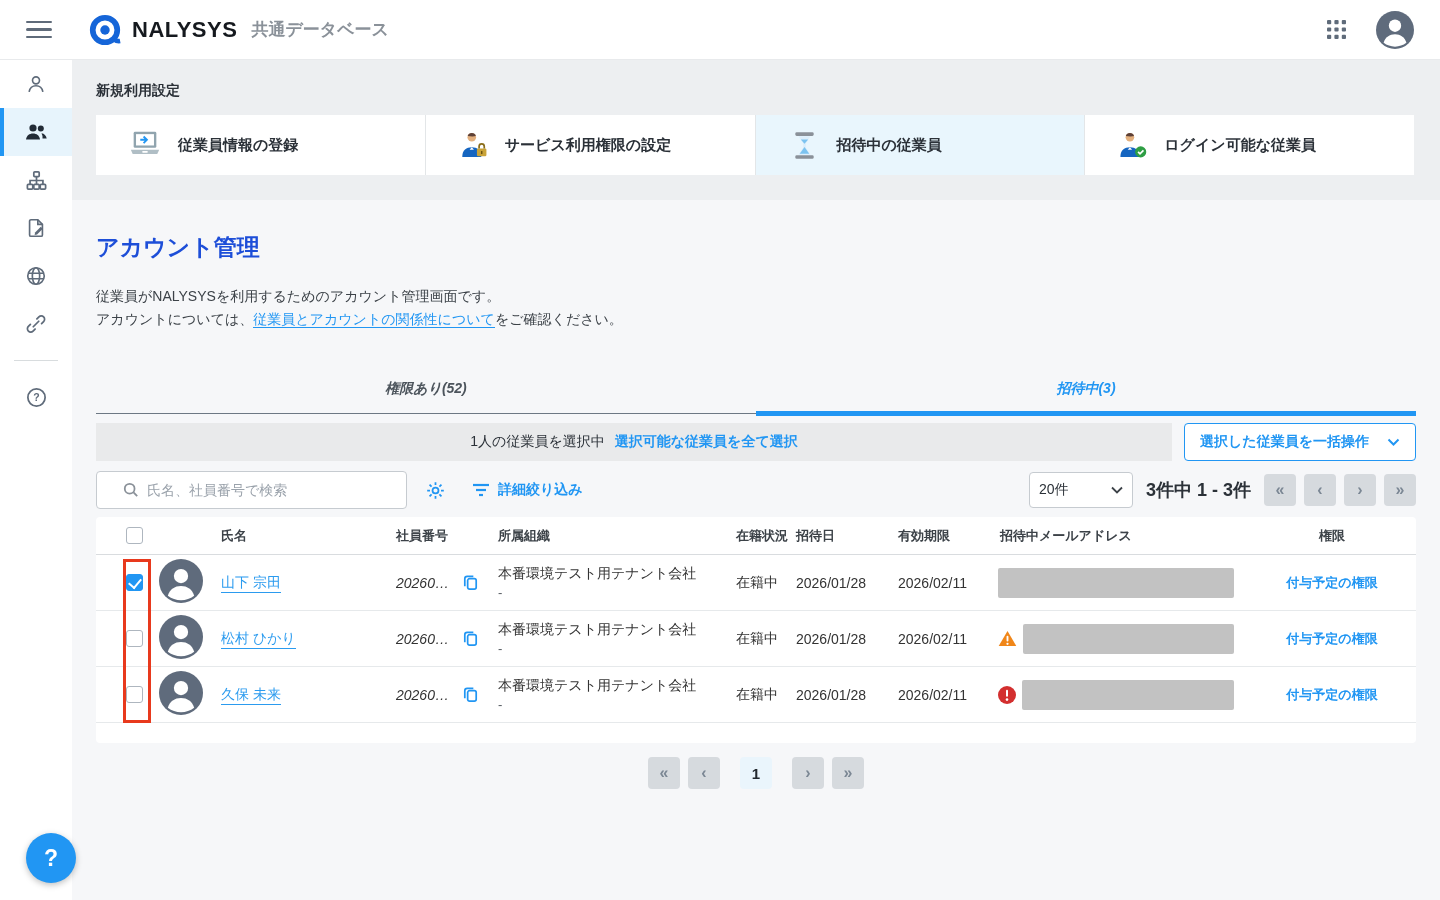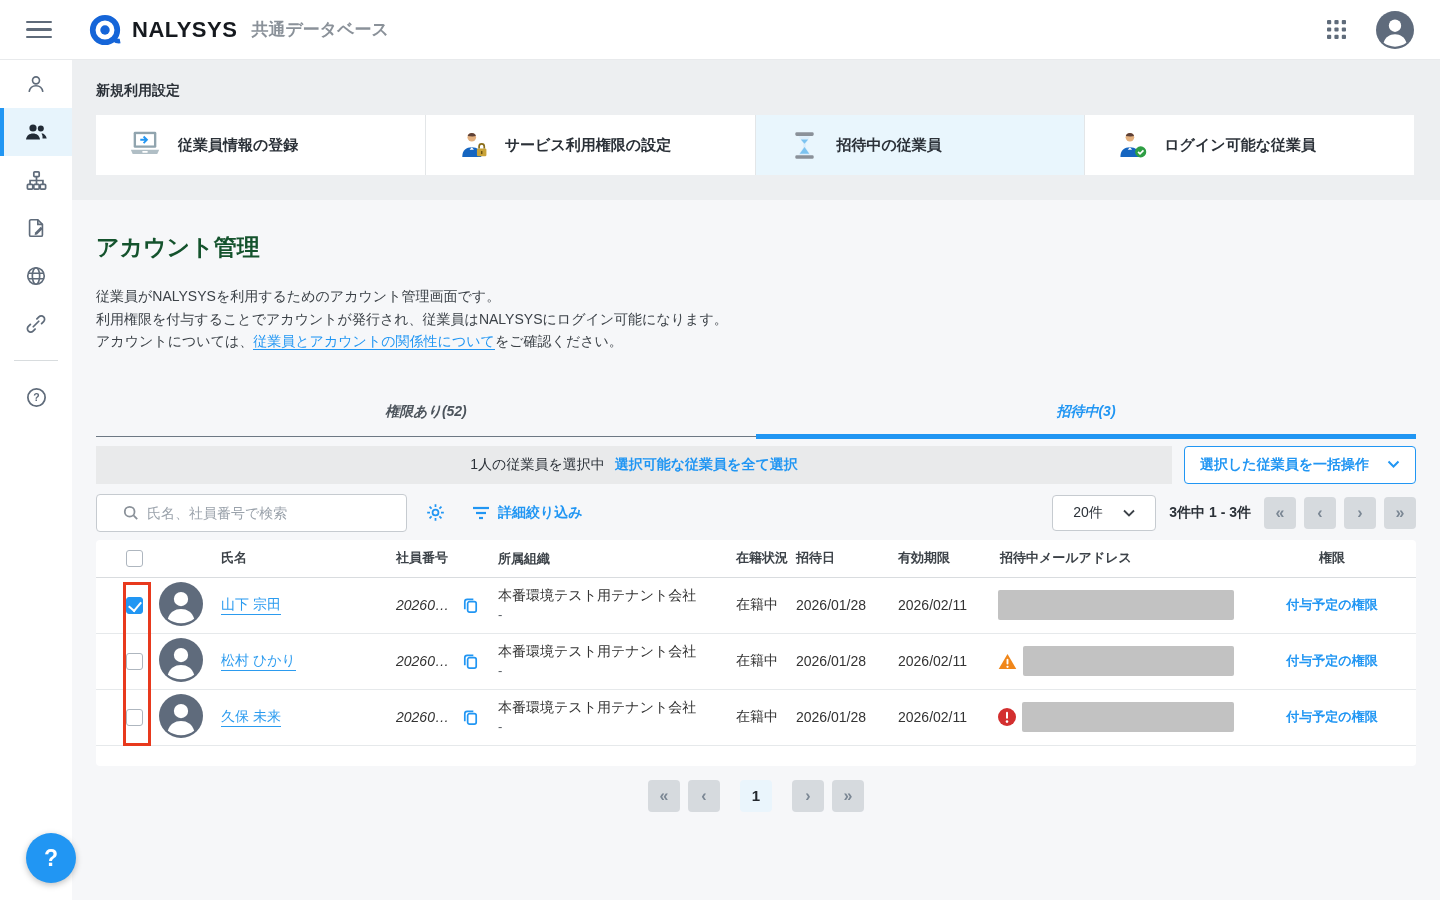--- a/index.html
+++ b/index.html
@@ -31,43 +31,43 @@
   .setup-band { background:#edeff1; padding:22px 26px 20px 24px; height:140px; }
   .setup-title { font-size:14px; font-weight:700; color:#2b3138; }
   .cards { display:flex; margin-top:15px; height:60px; background:#fff; }
   .card { flex:1; display:flex; align-items:center; gap:16px; padding-left:32px; background:#fff; border-right:1px solid #e3e6e8; cursor:pointer; }
   .card:last-child { border-right:none; }
   .card.active { background:#e9f6fd; }
   .card-label { font-size:15px; font-weight:700; color:#2b3138; }
 
   
   .main { padding:0 24px; flex:1; position:relative; }
-  .page-title { margin-top:32px; font-size:23px; font-weight:700; color:#14532d; }
+  .page-title { margin-top:32px; font-size:23px; font-weight:700; color:#1d4ed8; }
   .page-desc { margin-top:22px; font-size:14px; line-height:22.5px; color:#3c4248; }
   .text-link { color:#2196f3; text-decoration:none; border-bottom:1px solid #2196f3; cursor:pointer; }
 
   .tabs { display:flex; margin-top:38px; border-bottom:1px solid #6d7884; }
   .tab { flex:1; text-align:center; padding:12px 0 15px; font-size:14px; font-weight:700; color:#4c545c; cursor:pointer; position:relative;font-style:italic; }
   .tab.active { color:#2196f3; }
   .tab.active::after { content:""; position:absolute; left:0; right:0; bottom:-3px; height:5px; background:#2196f3; }
 
   .select-row { display:flex; margin-top:9px; align-items:center; }
   .select-bar { flex:1; background:#e9eaeb; display:flex; align-items:center; justify-content:center; gap:10px; font-size:14px; height:38px; }
   .select-bar .count { color:#2b3138; }
   .bar-link { color:#2196f3; font-weight:700; cursor:pointer; }
   .bulk-btn { margin-left:12px; height:38px; padding:0 15px; background:#fff; border:1.5px solid #2196f3; border-radius:4px; color:#2196f3; font-weight:700; font-size:14px; display:flex; align-items:center; gap:18px; cursor:pointer; }
 
   .toolbar { display:flex; align-items:center; margin-top:10px; }
   .search-box { width:311px; height:38px; background:#fff; border:1px solid #c6cbd0; border-radius:4px; display:flex; align-items:center; padding:0 26px; gap:8px; }
   .search-box input { border:none; outline:none; flex:1; font-size:14px; font-family:inherit; color:#333; background:transparent; }
   .search-box input::placeholder { color:#9aa2ab; }
   .icon-btn { margin-left:18px; cursor:pointer; display:flex; align-items:center; }
   .filter-group { margin-left:26px; display:flex; align-items:center; gap:8px; cursor:pointer; color:#2196f3; font-weight:700; font-size:14px; }
-  .pagesize { margin-left:auto; width:104px; height:36px; background:#fff; border:1px solid #c6cbd0; border-radius:4px; display:flex; align-items:center; justify-content:space-between; padding:0 20px; font-size:14px; color:#2b3138; cursor:pointer; }
-  .range-text { margin:0 13px; font-size:14px; font-weight:700; color:#2b3138; white-space:nowrap; }
+  .pagesize { margin-left:auto; width:104px; height:36px; background:#fff; border:1px solid #c6cbd0; border-radius:4px; display:flex; align-items:center; justify-content:space-between; padding:0 9px; font-size:14px; color:#2b3138; cursor:pointer; }
+  .range-text { margin:0 13px; font-size:18px; font-weight:700; color:#2b3138; white-space:nowrap; }
   .pager { display:flex; gap:8px; }
   .pgbtn { width:32px; height:32px; border:none; border-radius:4px; background:#d6dade; color:#7b8794; font-size:16px; font-weight:700; display:flex; align-items:center; justify-content:center; cursor:pointer; font-family:inherit; }
   .pgcur { width:32px; height:32px; border-radius:4px; background:#eaf5fc; color:#23282e; font-size:15px; font-weight:700; display:flex; align-items:center; justify-content:center; }
 
   
   .table-card { margin-top:8px; background:#fff; border-radius:4px; width:1320px; position:relative; padding-bottom:20px; }
   .tgrid { display:grid; grid-template-columns:56px 64px 180px 56px 36px 246px 56px 106px 102px 250px 1fr; align-items:center; }
   .thead { height:38px; border-bottom:1px solid #d9dcdf; font-size:13px; font-weight:700; color:#3c4248; }
   .trow { height:56px; border-bottom:1px solid #e6e9eb; font-size:14px; }
   .cb { width:17px; height:17px; border:1.5px solid #aeb6bf; border-radius:3px; background:#fff; margin-left:30px; cursor:pointer; position:relative; }
@@ -253,21 +253,20 @@
               </svg>
             <span class="card-label">ログイン可能な従業員</span>
           </div>
         </div>
       </section>
 
       <main class="main">
         <h1 class="page-title">アカウント管理</h1>
         <div class="page-desc">
           <div>従業員がNALYSYSを利用するためのアカウント管理画面です。</div>
-          <div>利用権限を付与することでアカウントが発行され、従業員はNALYSYSにログイン可能になります。</div>
           <div><span>アカウントについては、</span><a class="text-link">従業員とアカウントの関係性について</a><span>をご確認ください。</span></div>
         </div>
 
         <div class="tabs">
           <div class="tab">権限あり(52)</div>
           <div class="tab active">招待中(3)</div>
         </div>
 
         <div class="select-row">
           <div class="select-bar">

